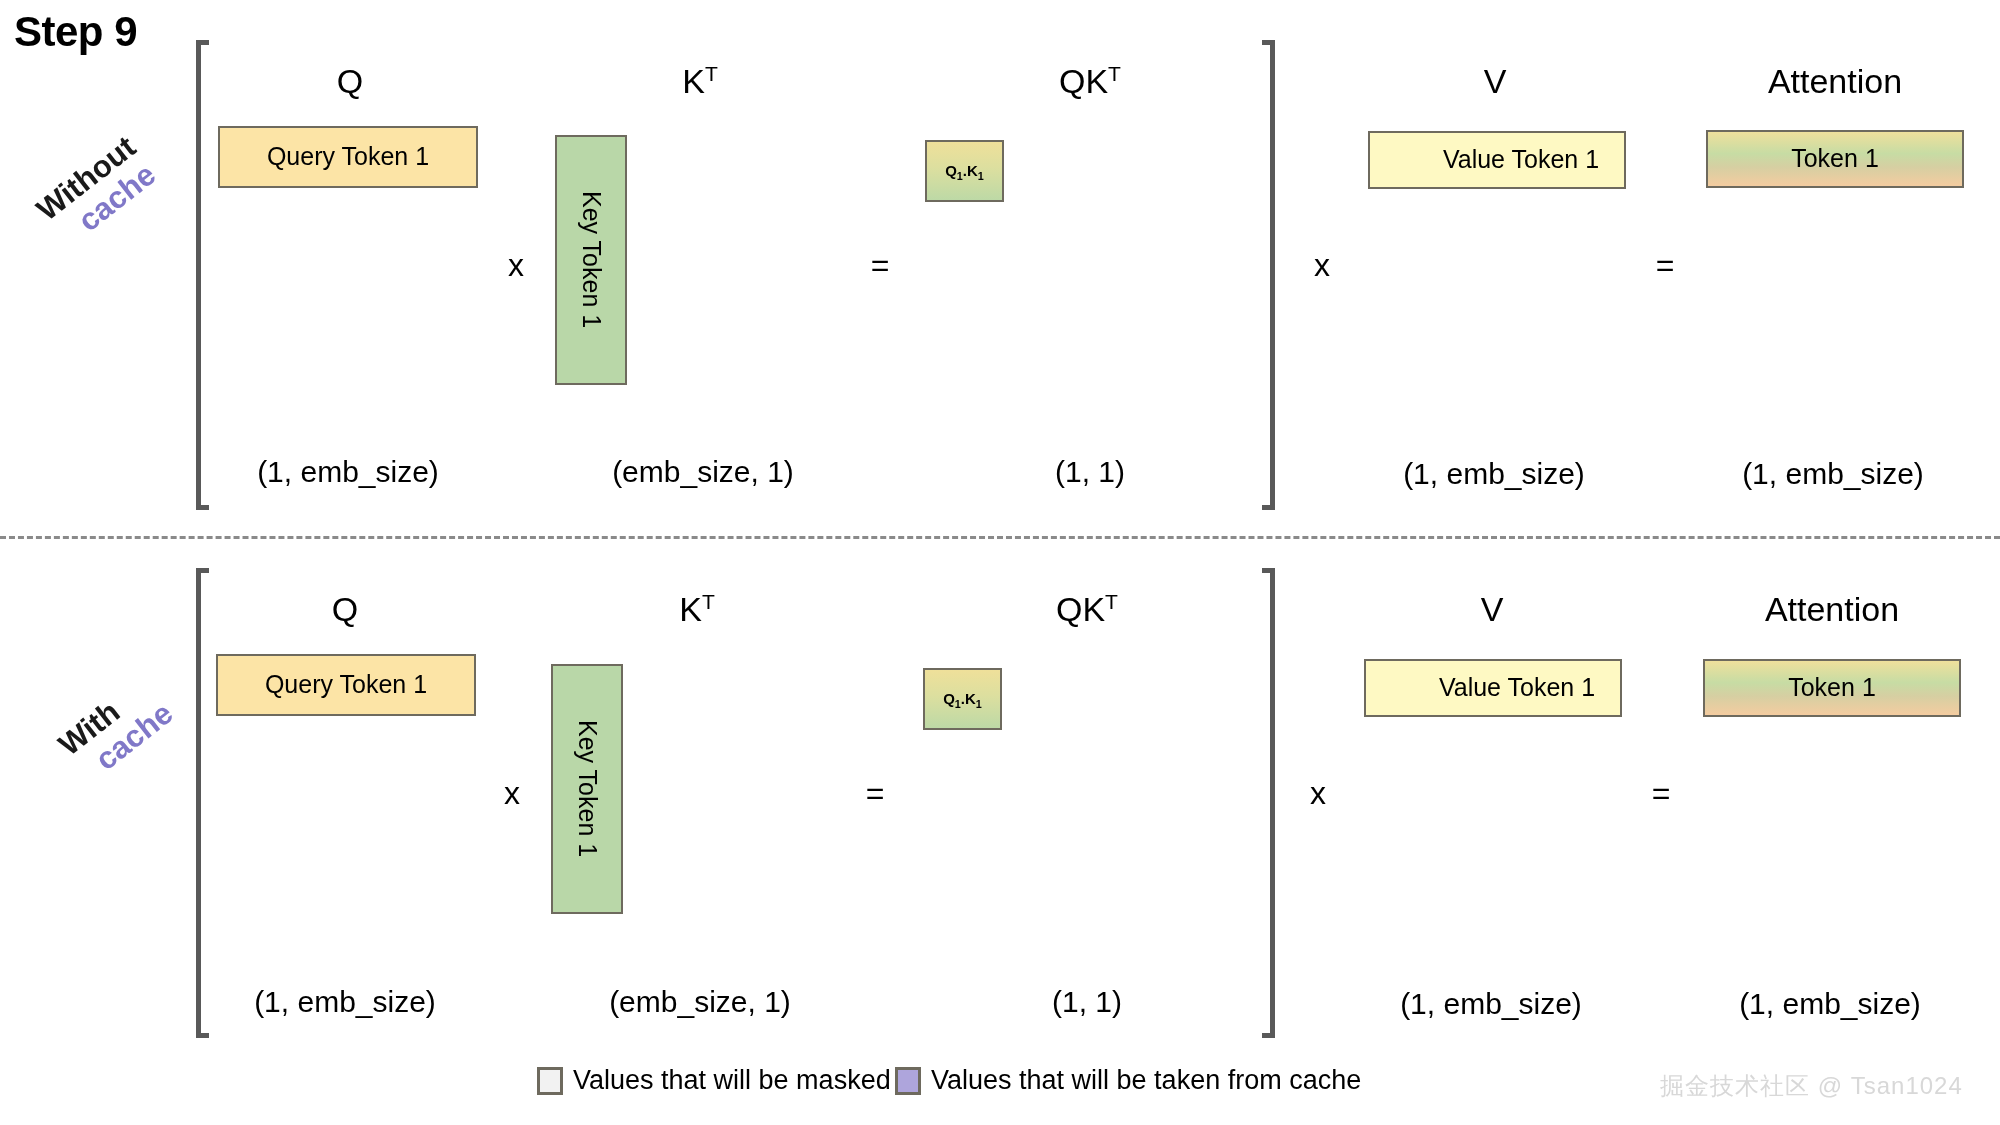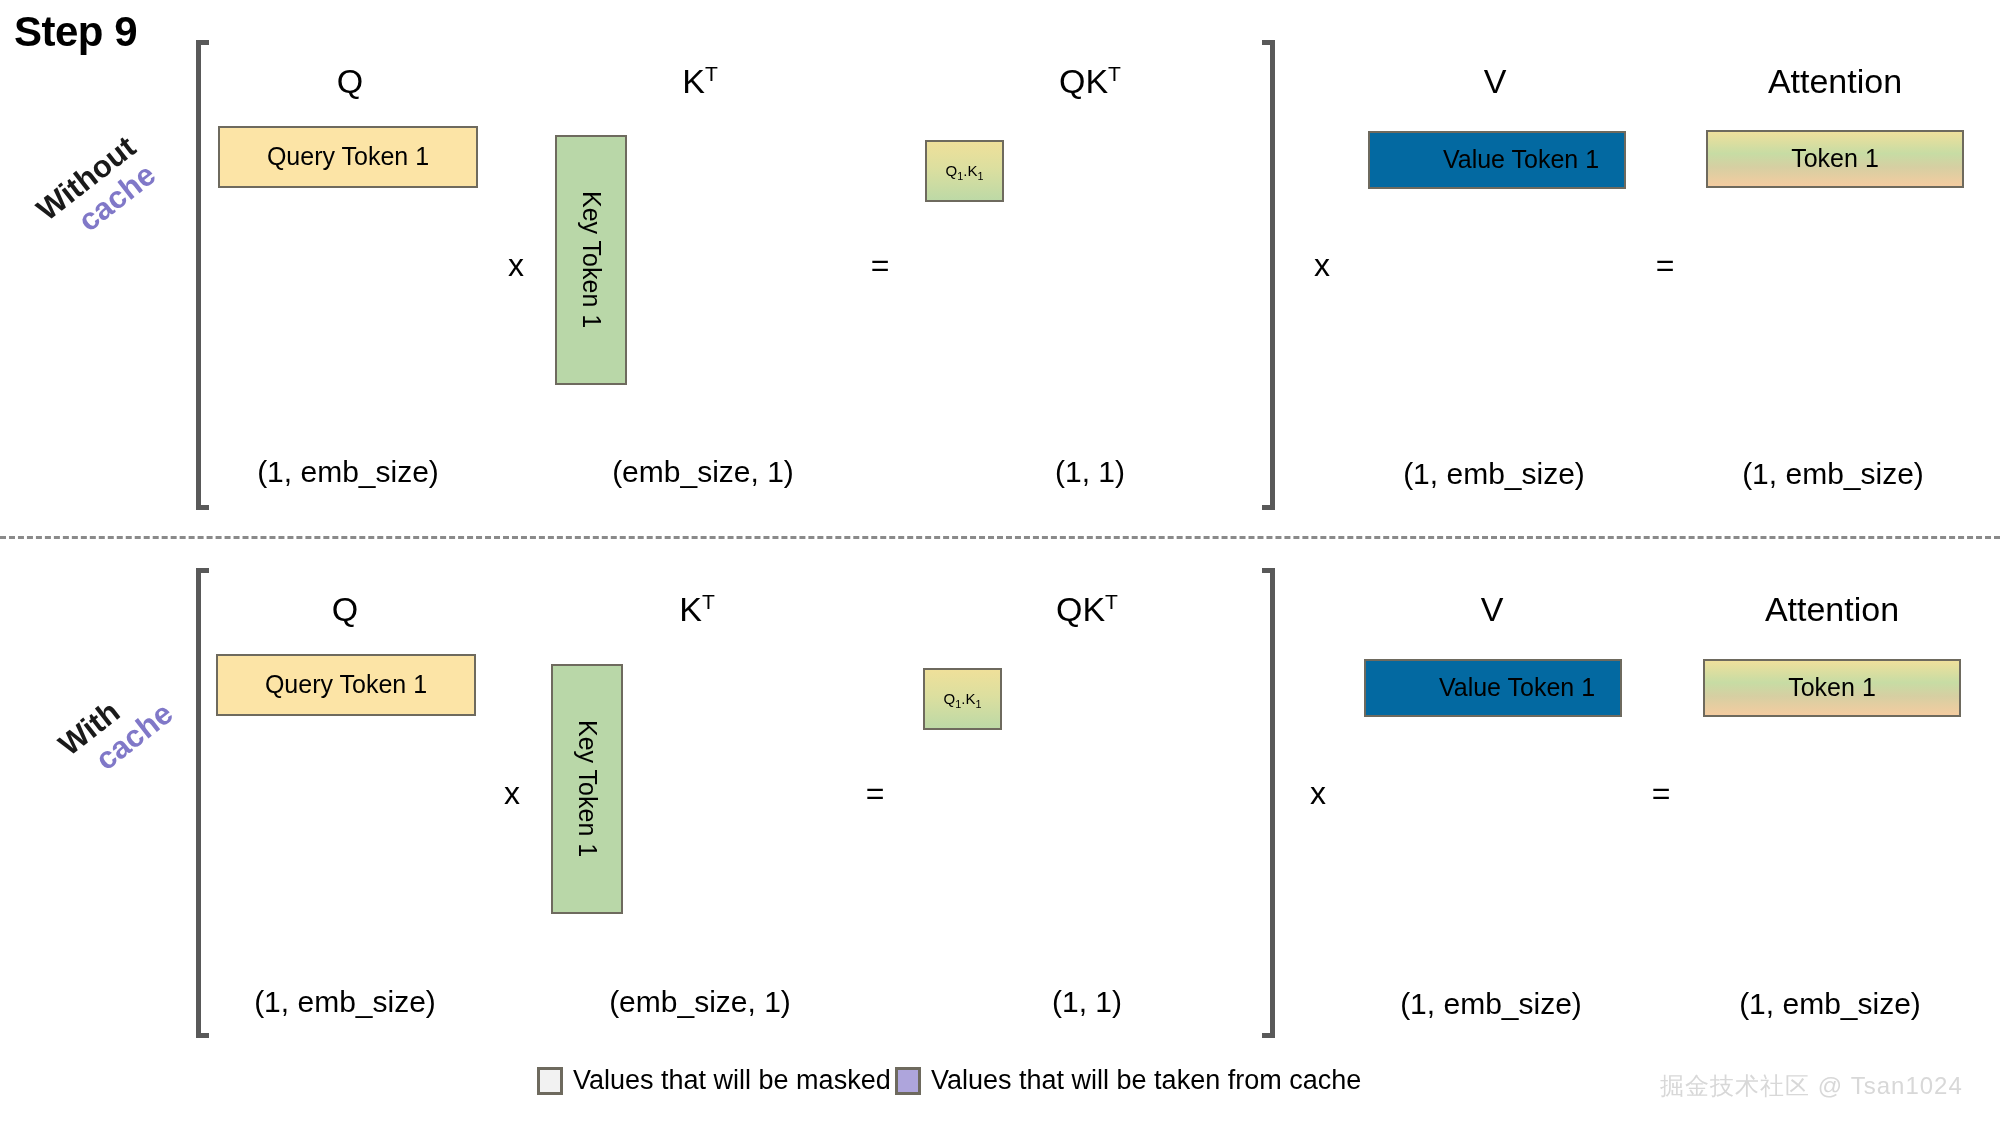--- a/index.html
+++ b/index.html
@@ -76,33 +76,34 @@
     display: flex;
     align-items: center;
     justify-content: center;
     font-size: 25px;
     color: #000000;
     text-align: center;
     line-height: 1.1;
   }
   .mbox.yellow { background: #FCE4A6; text-align: center; }
   .mbox.green  { background: #B9D7A8; }
-  .mbox.orange { background: #0369a1; padding-left: 48px; }
+  .mbox.orange { background: #fef9c3; padding-left: 48px; }
   .mbox.grad-qk {
     background: linear-gradient(to bottom, #EFE09A 0%, #DCDF9F 45%, #BDD9A6 100%);
   }
   .mbox.grad-att {
     background: linear-gradient(to bottom, #EFE09C 0%, #C7DCA4 40%, #D6CFA2 65%, #F4CCA0 100%);
   }
   .mbox.vertical-text {
     writing-mode: vertical-rl;
     text-orientation: mixed;
   }
   .mbox.small {
     font-size: 15px;
+    font-weight: bold;
   }
   .mbox.small sub {
     font-size: 0.72em;
     vertical-align: sub;
     line-height: 0;
   }
 
   
   .op {
     position: absolute;

